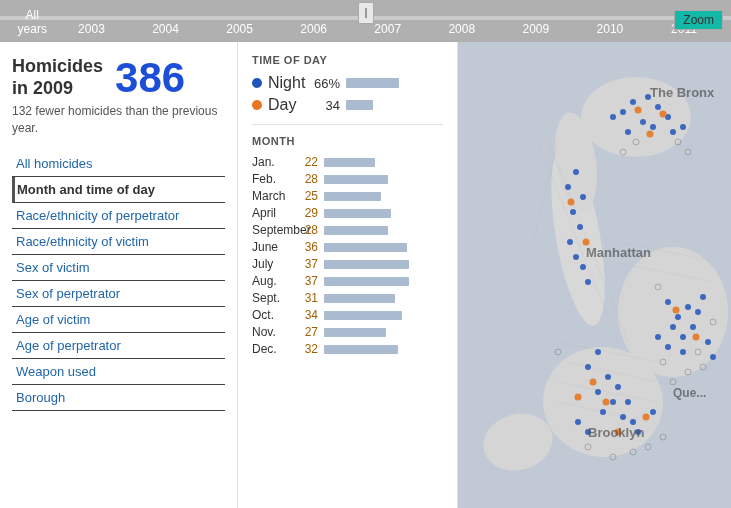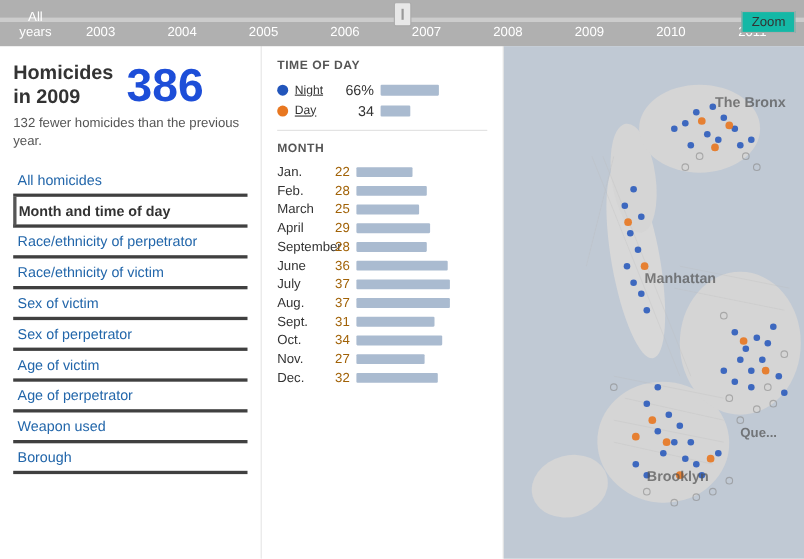--- a/index.html
+++ b/index.html
@@ -111,21 +111,21 @@
     #nav-links {
       display: flex;
       flex-direction: column;
       gap: 0;
     }
     .nav-item {
       padding: 5px 4px 5px 4px;
       font-size: 13px;
       color: #2266aa;
       cursor: pointer;
-      border-bottom: 3px solid #404040;
+      border-bottom: 1px solid #404040;
       text-decoration: none;
     }
     .nav-item.active {
       background: #fff;
       color: #333;
       font-weight: bold;
       border-left: 3px solid #555;
       padding-left: 2px;
     }
 
@@ -153,24 +153,23 @@
     }
     .dot {
       width: 10px;
       height: 10px;
       border-radius: 50%;
       flex-shrink: 0;
     }
     .dot.blue { background: #2255bb; }
     .dot.orange { background: #e87720; }
     .chart-label {
-      font-size: 11px;
+      font-size: 16px;
       color: #333;
       width: 40px;
-      text-decoration: underline;
     }
     .chart-value {
       font-size: 13px;
       color: #333;
       width: 26px;
       text-align: right;
     }
     .bar-container {
       flex: 1;
     }

